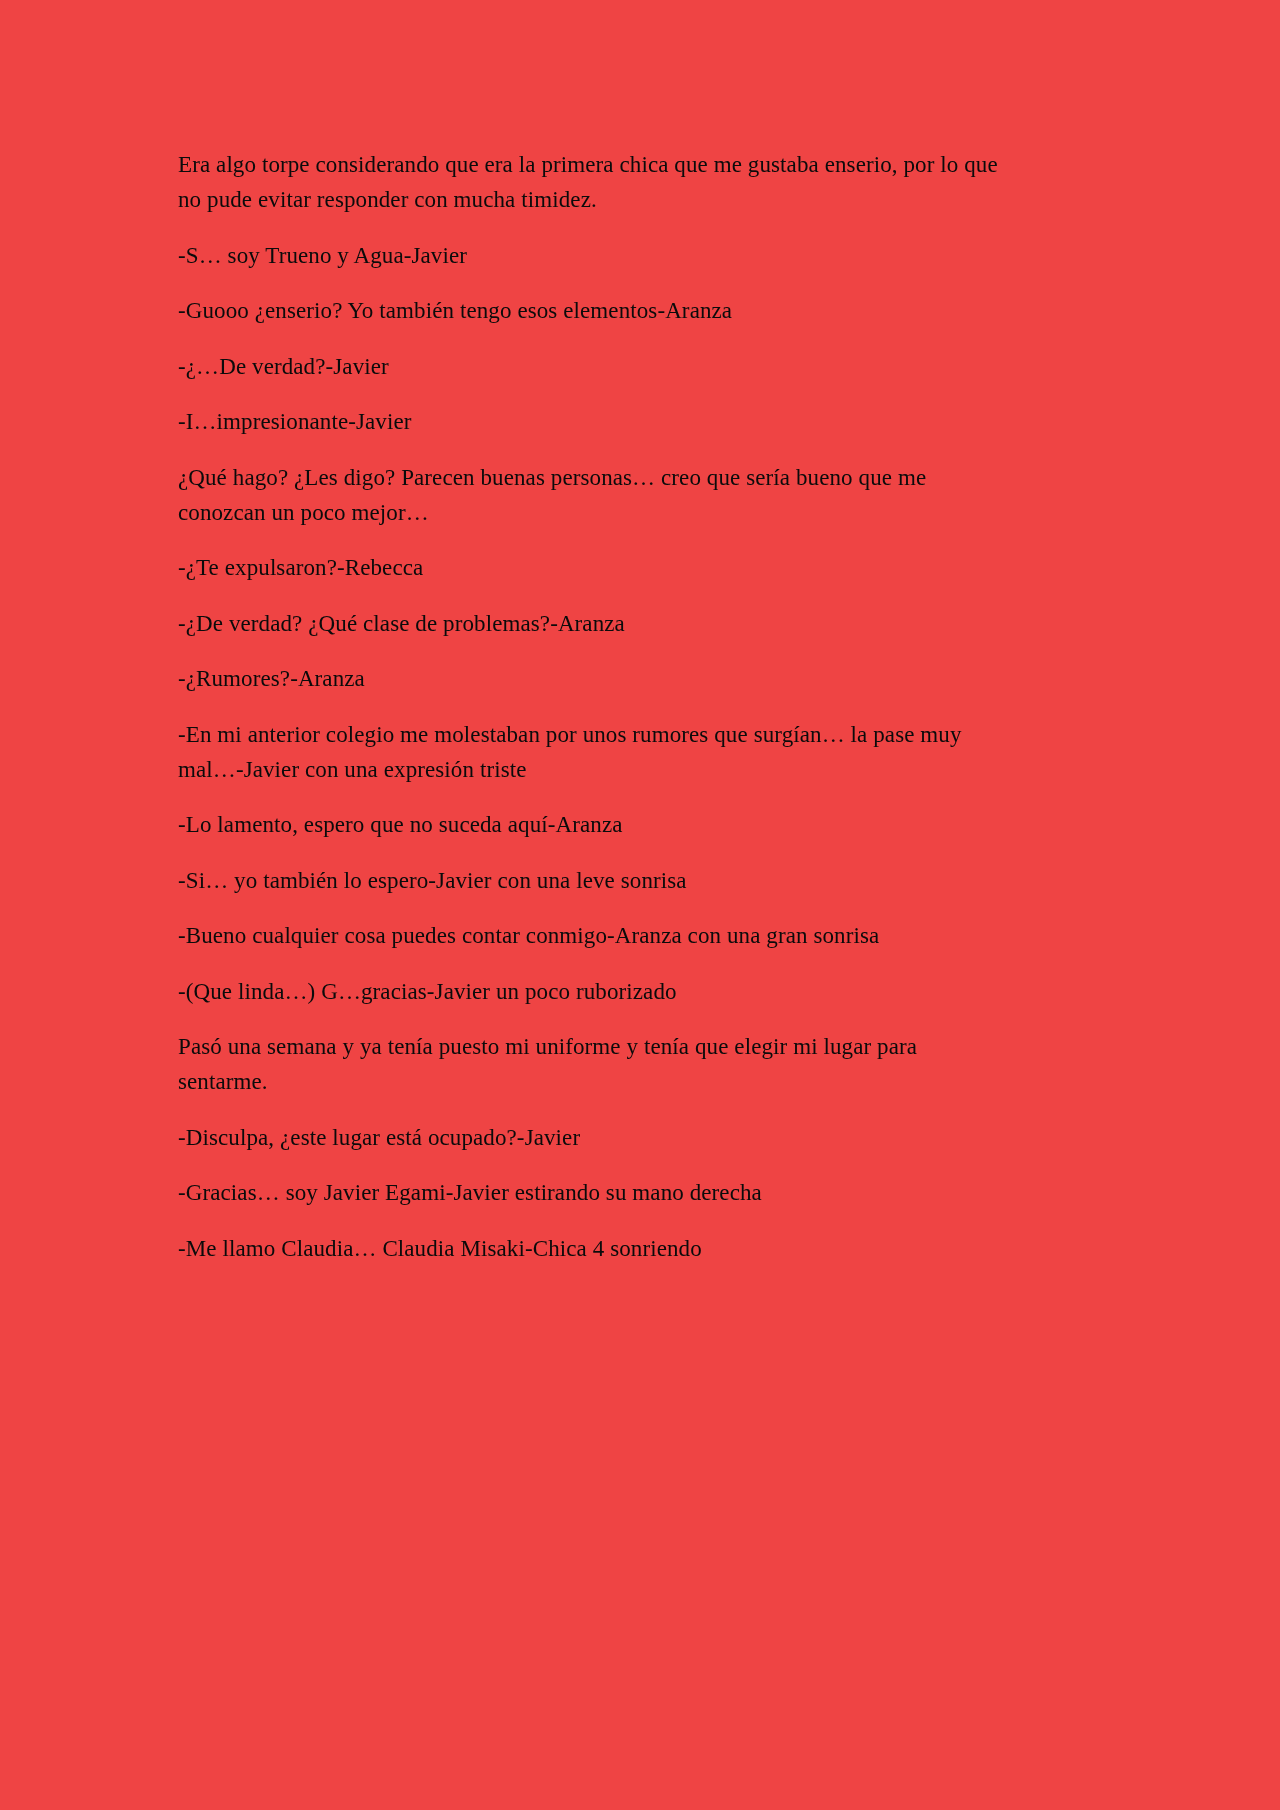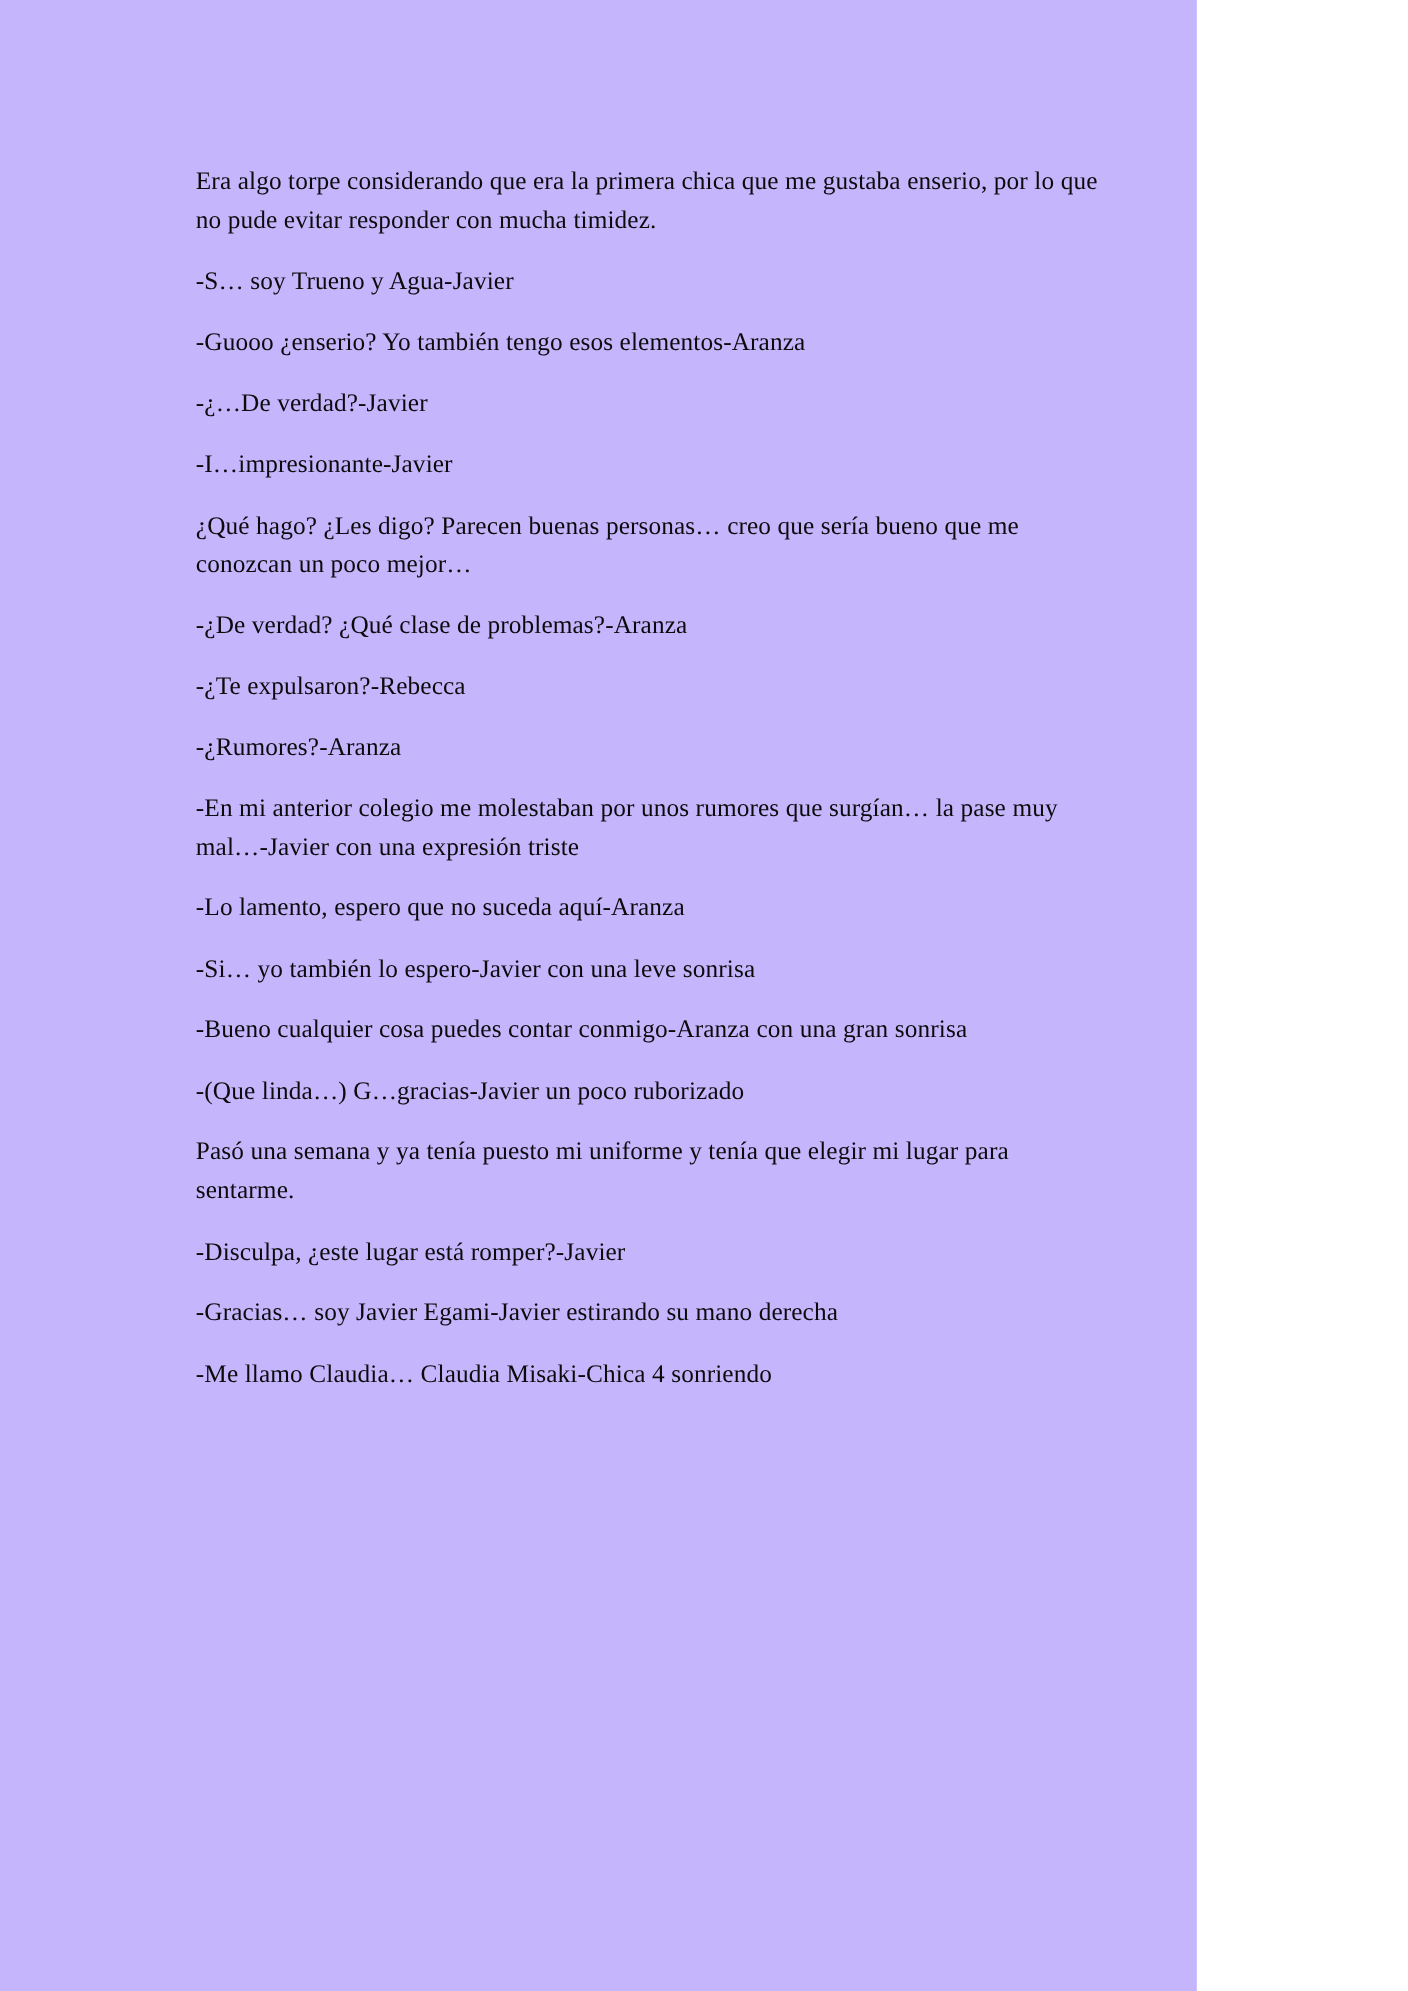--- a/index.html
+++ b/index.html
@@ -2,23 +2,23 @@
 <html><head>
 <meta charset="utf-8">
 <style>
   html, body {
     margin: 0;
     padding: 0;
     background: #ffffff;
   }
   .page {
     position: relative;
-    width: 1088px;
+    width: 1280px;
     height: 1810px;
-    background: #c4b5fd;
+    background: #ef4444;
     overflow: hidden;
     font-family: "Liberation Serif", "DejaVu Serif", serif;
     color: #0b0b0b;
     text-decoration: underline;
   }
   .content {
     position: absolute;
     left: 178px;
     top: 147px;
     width: 945px;
@@ -37,28 +37,28 @@
 <div class="page">
   <div class="content">
     <p>Era algo torpe considerando que era la primera chica que me gustaba enserio, por lo que
 no pude evitar responder con mucha timidez.</p>
     <p>-S… soy Trueno y Agua-Javier</p>
     <p>-Guooo ¿enserio? Yo también tengo esos elementos-Aranza</p>
     <p>-¿…De verdad?-Javier</p>
     <p>-I…impresionante-Javier</p>
     <p>¿Qué hago? ¿Les digo? Parecen buenas personas… creo que sería bueno que me
 conozcan un poco mejor…</p>
+    <p>-¿Te expulsaron?-Rebecca</p>
     <p>-¿De verdad? ¿Qué clase de problemas?-Aranza</p>
-    <p>-¿Te expulsaron?-Rebecca</p>
     <p>-¿Rumores?-Aranza</p>
     <p>-En mi anterior colegio me molestaban por unos rumores que surgían… la pase muy
 mal…-Javier con una expresión triste</p>
     <p>-Lo lamento, espero que no suceda aquí-Aranza</p>
     <p>-Si… yo también lo espero-Javier con una leve sonrisa</p>
     <p>-Bueno cualquier cosa puedes contar conmigo-Aranza con una gran sonrisa</p>
     <p>-(Que linda…) G…gracias-Javier un poco ruborizado</p>
     <p>Pasó una semana y ya tenía puesto mi uniforme y tenía que elegir mi lugar para
 sentarme.</p>
-    <p>-Disculpa, ¿este lugar está romper?-Javier</p>
+    <p>-Disculpa, ¿este lugar está ocupado?-Javier</p>
     <p>-Gracias… soy Javier Egami-Javier estirando su mano derecha</p>
     <p>-Me llamo Claudia… Claudia Misaki-Chica 4 sonriendo</p>
   </div>
 </div>
 
 </body></html>

